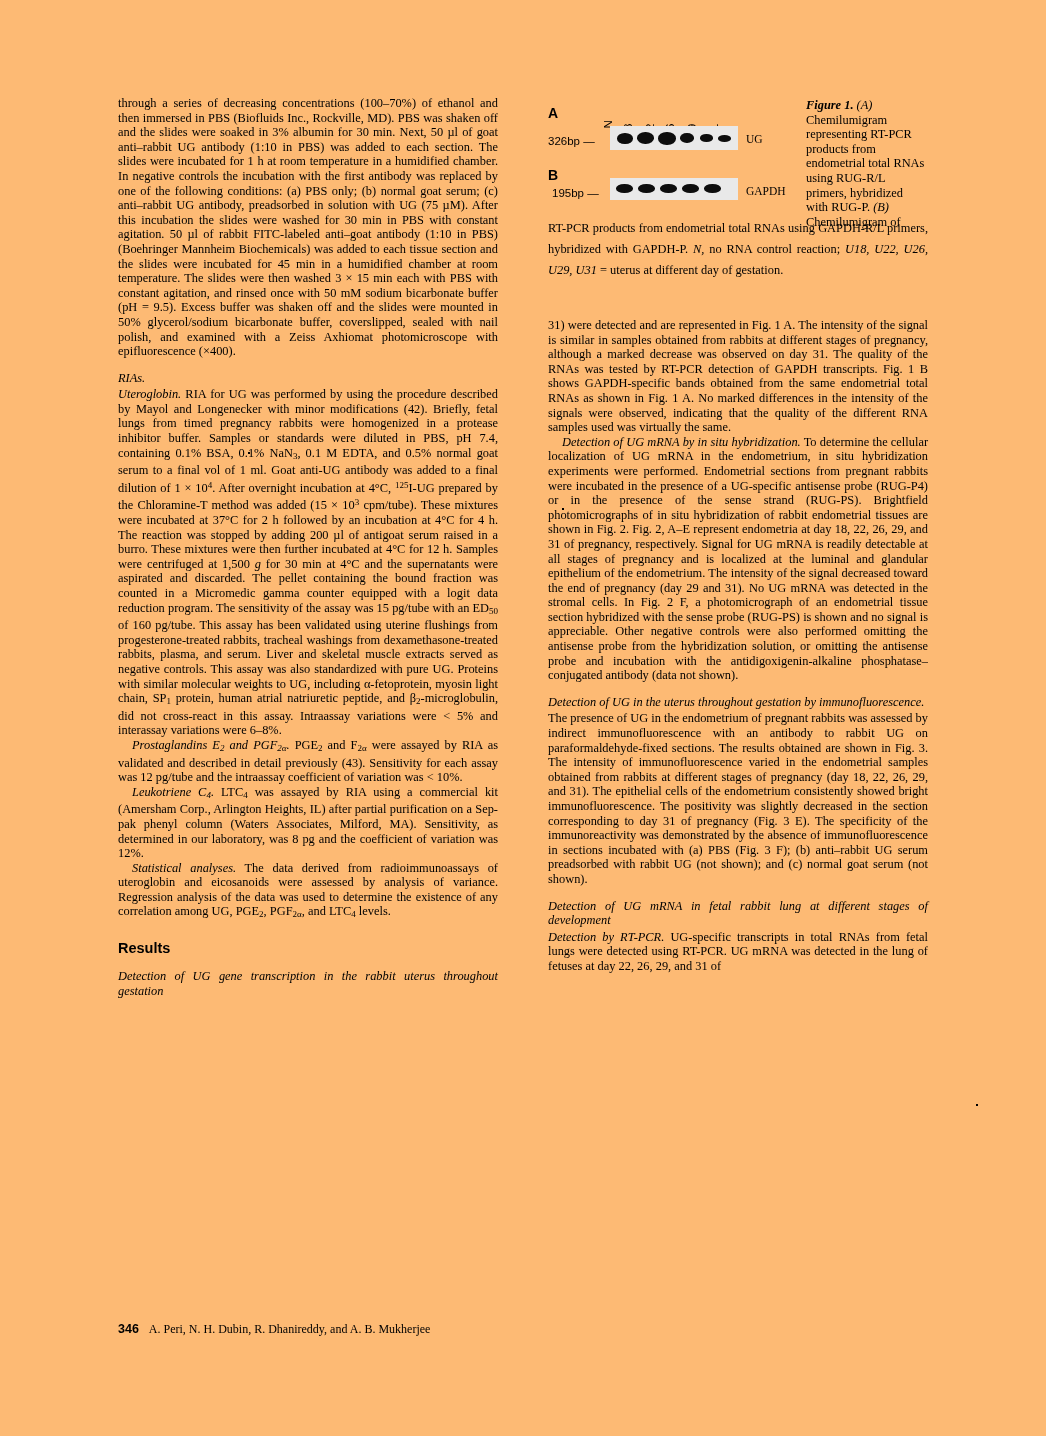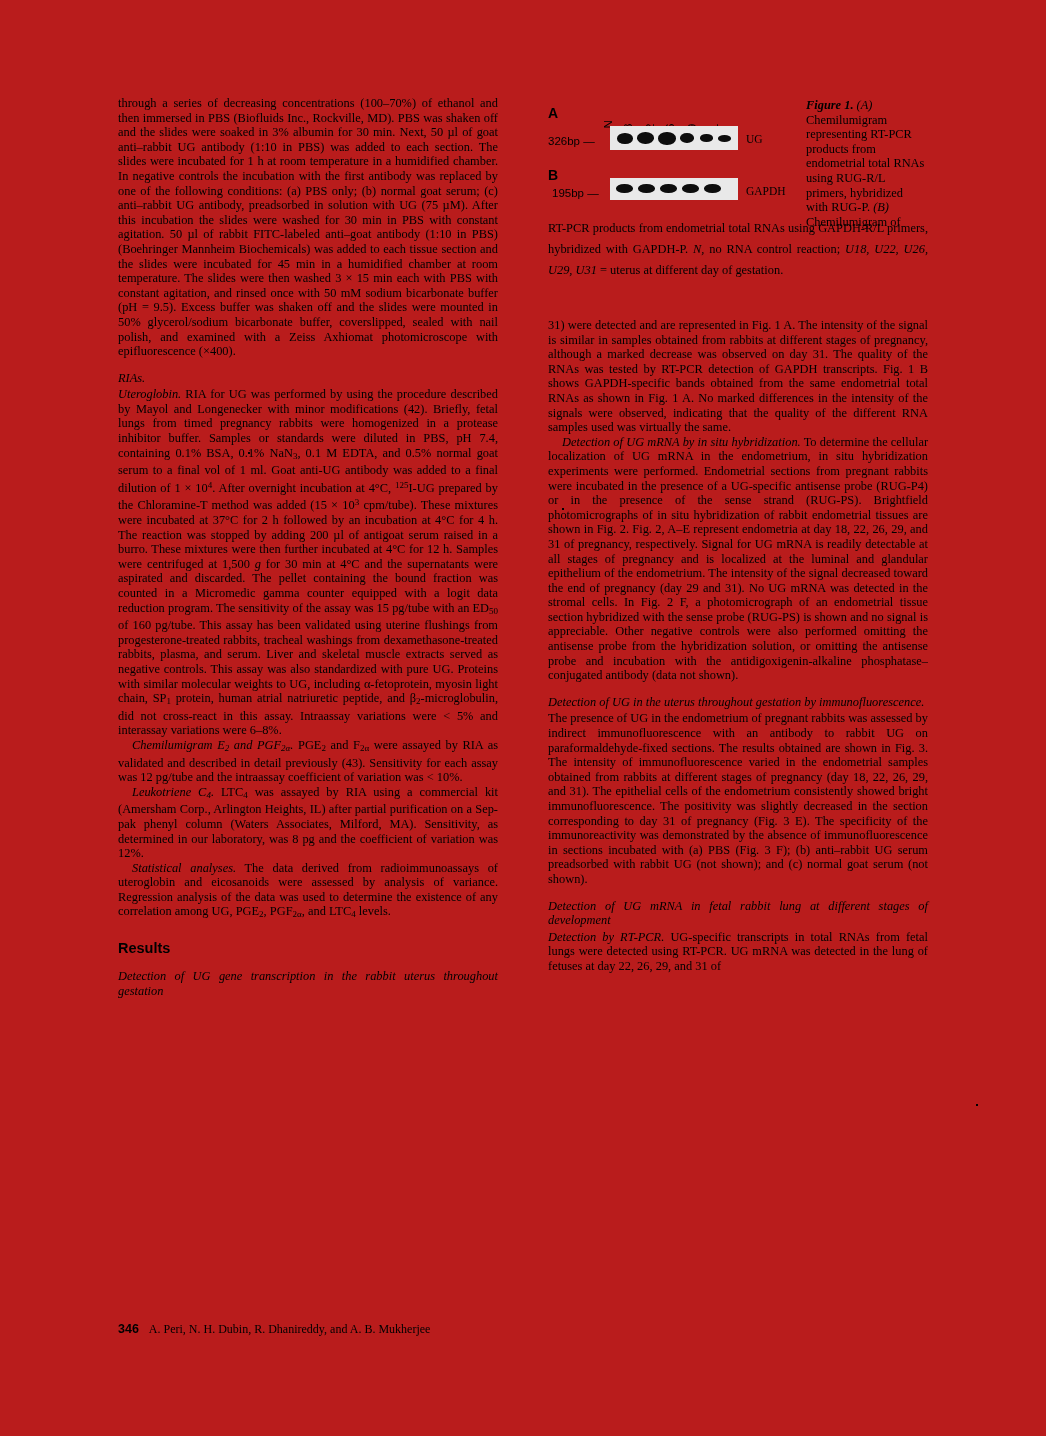--- a/index.html
+++ b/index.html
@@ -12,21 +12,21 @@
     height: 1436px;
     position: relative;
     font-family: "Liberation Serif", serif;
     color: #000;
   }
   .page {
     position: absolute;
     left: 0; top: 0;
     width: 1046px;
     height: 1436px;
-    background: #b91c1c;
+    background: #fdba74;
   }
   .col {
     position: absolute;
     width: 380px;
     text-align: justify;
     font-size: 12.4px;
     line-height: 14.6px;
   }
   .col-left { left: 118px; top: 96px; }
   .col-right { left: 548px; top: 96px; }
@@ -156,21 +156,21 @@
 <div class="page">
 
   <div class="col col-left">
 
     <p>through a series of decreasing concentrations (100–70%) of ethanol and then immersed in PBS (Biofluids Inc., Rockville, MD). PBS was shaken off and the slides were soaked in 3% albumin for 30 min. Next, 50 µl of goat anti–rabbit UG antibody (1:10 in PBS) was added to each section. The slides were incubated for 1 h at room temperature in a humidified chamber. In negative controls the incubation with the first antibody was replaced by one of the following conditions: (a) PBS only; (b) normal goat serum; (c) anti–rabbit UG antibody, preadsorbed in solution with UG (75 µM). After this incubation the slides were washed for 30 min in PBS with constant agitation. 50 µl of rabbit FITC-labeled anti–goat antibody (1:10 in PBS) (Boehringer Mannheim Biochemicals) was added to each tissue section and the slides were incubated for 45 min in a humidified chamber at room temperature. The slides were then washed 3 × 15 min each with PBS with constant agitation, and rinsed once with 50 mM sodium bicarbonate buffer (pH = 9.5). Excess buffer was shaken off and the slides were mounted in 50% glycerol/sodium bicarbonate buffer, coverslipped, sealed with nail polish, and examined with a Zeiss Axhiomat photomicroscope with epifluorescence (×400).</p>
 
     <div class="sub-head">RIAs.</div>
 
     <p><span class="run-in">Uteroglobin.</span><span> RIA for UG was performed by using the procedure described by Mayol and Longenecker with minor modifications (42). Briefly, fetal lungs from timed pregnancy rabbits were homogenized in a protease inhibitor buffer. Samples or standards were diluted in PBS, pH 7.4, containing 0.1% BSA, 0.1% NaN</span><sub>3</sub><span>, 0.1 M EDTA, and 0.5% normal goat serum to a final vol of 1 ml. Goat anti-UG antibody was added to a final dilution of 1 × 10</span><sup>4</sup><span>. After overnight incubation at 4°C, </span><sup>125</sup><span>I-UG prepared by the Chloramine-T method was added (15 × 10</span><sup>3</sup><span> cpm/tube). These mixtures were incubated at 37°C for 2 h followed by an incubation at 4°C for 4 h. The reaction was stopped by adding 200 µl of antigoat serum raised in a burro. These mixtures were then further incubated at 4°C for 12 h. Samples were centrifuged at 1,500 </span><span class="ital">g</span><span> for 30 min at 4°C and the supernatants were aspirated and discarded. The pellet containing the bound fraction was counted in a Micromedic gamma counter equipped with a logit data reduction program. The sensitivity of the assay was 15 pg/tube with an ED</span><sub>50</sub><span> of 160 pg/tube. This assay has been validated using uterine flushings from progesterone-treated rabbits, tracheal washings from dexamethasone-treated rabbits, plasma, and serum. Liver and skeletal muscle extracts served as negative controls. This assay was also standardized with pure UG. Proteins with similar molecular weights to UG, including α-fetoprotein, myosin light chain, SP</span><sub>1</sub><span> protein, human atrial natriuretic peptide, and β</span><sub>2</sub><span>-microglobulin, did not cross-react in this assay. Intraassay variations were &lt; 5% and interassay variations were 6–8%.</span></p>
 
-    <p class="ind"><span class="run-in"><span>Chemilumigram E</span><sub>2</sub><span> and PGF</span><sub>2α</sub><span>.</span></span><span> PGE</span><sub>2</sub><span> and F</span><sub>2α</sub><span> were assayed by RIA as validated and described in detail previously (43). Sensitivity for each assay was 12 pg/tube and the intraassay coefficient of variation was &lt; 10%.</span></p>
+    <p class="ind"><span class="run-in"><span>Prostaglandins E</span><sub>2</sub><span> and PGF</span><sub>2α</sub><span>.</span></span><span> PGE</span><sub>2</sub><span> and F</span><sub>2α</sub><span> were assayed by RIA as validated and described in detail previously (43). Sensitivity for each assay was 12 pg/tube and the intraassay coefficient of variation was &lt; 10%.</span></p>
 
     <p class="ind"><span class="run-in"><span>Leukotriene C</span><sub>4</sub><span>.</span></span><span> LTC</span><sub>4</sub><span> was assayed by RIA using a commercial kit (Amersham Corp., Arlington Heights, IL) after partial purification on a Sep-pak phenyl column (Waters Associates, Milford, MA). Sensitivity, as determined in our laboratory, was 8 pg and the coefficient of variation was 12%.</span></p>
 
     <p class="ind"><span class="run-in">Statistical analyses.</span><span> The data derived from radioimmunoassays of uteroglobin and eicosanoids were assessed by analysis of variance. Regression analysis of the data was used to determine the existence of any correlation among UG, PGE</span><sub>2</sub><span>, PGF</span><sub>2α</sub><span>, and LTC</span><sub>4</sub><span> levels.</span></p>
 
     <div class="sec-head">Results</div>
 
     <div class="sub-head">Detection of UG gene transcription in the rabbit uterus throughout gestation</div>
 
 

